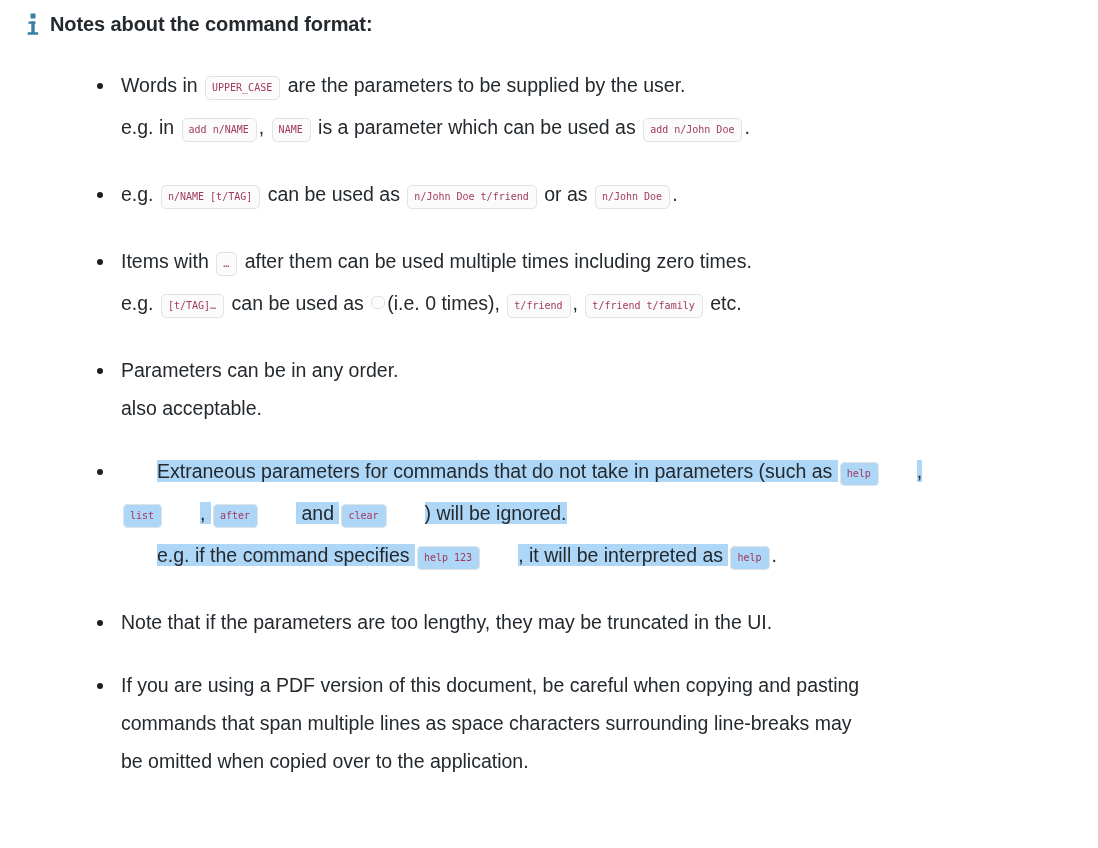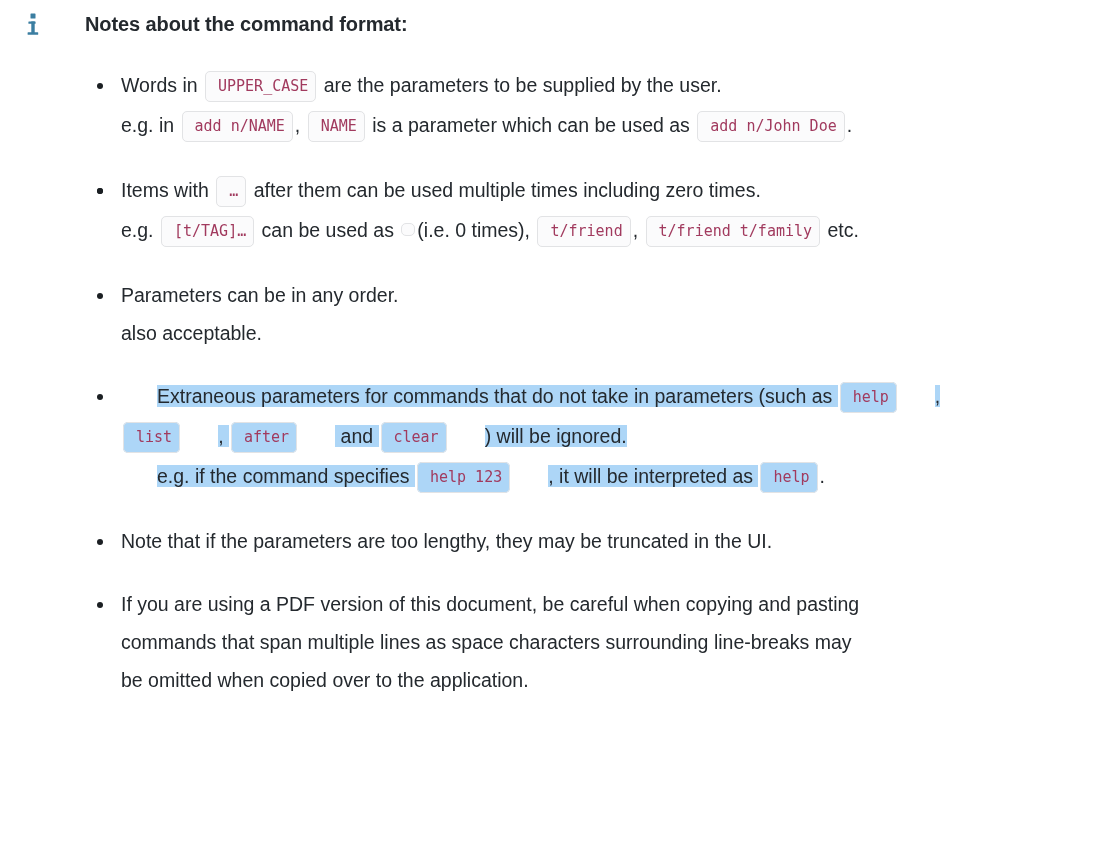--- a/index.html
+++ b/index.html
@@ -16,21 +16,20 @@
   }
 
   .note-block {
     position: relative;
     padding: 10px 0 0 0;
   }
 
   .note-header {
     display: flex;
     align-items: flex-start;
-    gap: 35px;
   }
 
   .info-icon {
     width: 34px;
     min-width: 34px;
     margin-left: 16px;
     display: flex;
     justify-content: center;
     padding-top: 3px;
   }
@@ -71,26 +70,26 @@
     height: 6px;
     border-radius: 50%;
     background: #1b1f23;
   }
 
   
   .ln { display: block; white-space: nowrap; }
 
   code.cb {
     font-family: "DejaVu Sans Mono", "Liberation Mono", monospace;
-    font-size: 15px;
+    font-size: 10px;
     color: #a13a5e;
     background: #fbfbfc;
     border: 1px solid #e2e3e5;
     border-radius: 5px;
-    padding: 5px 7px 6px 12px;
+    padding: 5px 7px 6px 6px;
     margin: 0 2px;
     white-space: pre;
     position: relative;
     top: -1px;
     text-align: center;
   }
   code.cb.empty {
     padding-left: 3px;
     padding-right: 3px;
     min-width: 6px;
@@ -123,20 +122,21 @@
     </span>
     <div class="note-title">Notes about the command format:</div>
   </div>
 
   <ul class="note-list" id="notes-list">
       <li class="note-item">
         <span class="ln"><span class="">Words in </span><code class="cb">UPPER_CASE</code><span class=""> are the parameters to be supplied by the user.</span></span>
         <span class="ln"><span class="">e.g. in </span><code class="cb">add n/NAME</code><span class="">, </span><code class="cb">NAME</code><span class=""> is a parameter which can be used as </span><code class="cb">add n/John Doe</code><span class="">.</span></span>
       </li>
       <li class="note-item">
+        <span class="ln"><span class="">e.g. </span><code class="cb">n/NAME [t/TAG]</code><span class=""> can be used as </span><code class="cb">n/John Doe t/friend</code><span class=""> or as </span><code class="cb">n/John Doe</code><span class="">.</span></span>
       </li>
       <li class="note-item">
         <span class="ln"><span class="">Items with </span><code class="cb">…</code><span class=""> after them can be used multiple times including zero times.</span></span>
         <span class="ln"><span class="">e.g. </span><code class="cb">[t/TAG]…</code><span class=""> can be used as </span><code class="cb empty"></code><span class="">(i.e. 0 times), </span><code class="cb">t/friend</code><span class="">, </span><code class="cb">t/friend t/family</code><span class=""> etc.</span></span>
       </li>
       <li class="note-item">
         <span class="ln"><span class="">Parameters can be in any order.</span></span>
         <span class="ln"><span class="">also acceptable.</span></span>
       </li>
       <li class="note-item">

